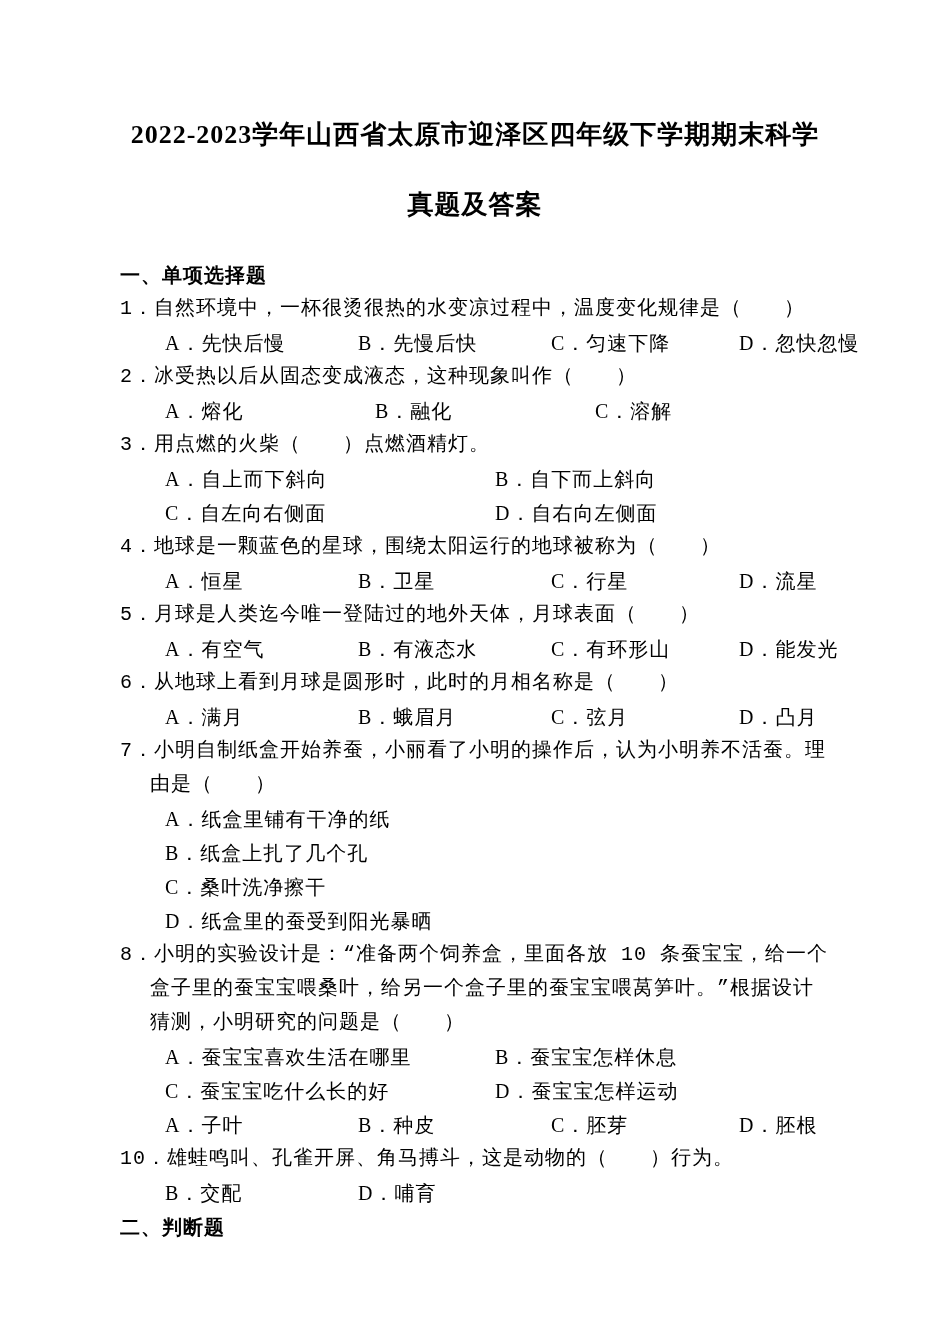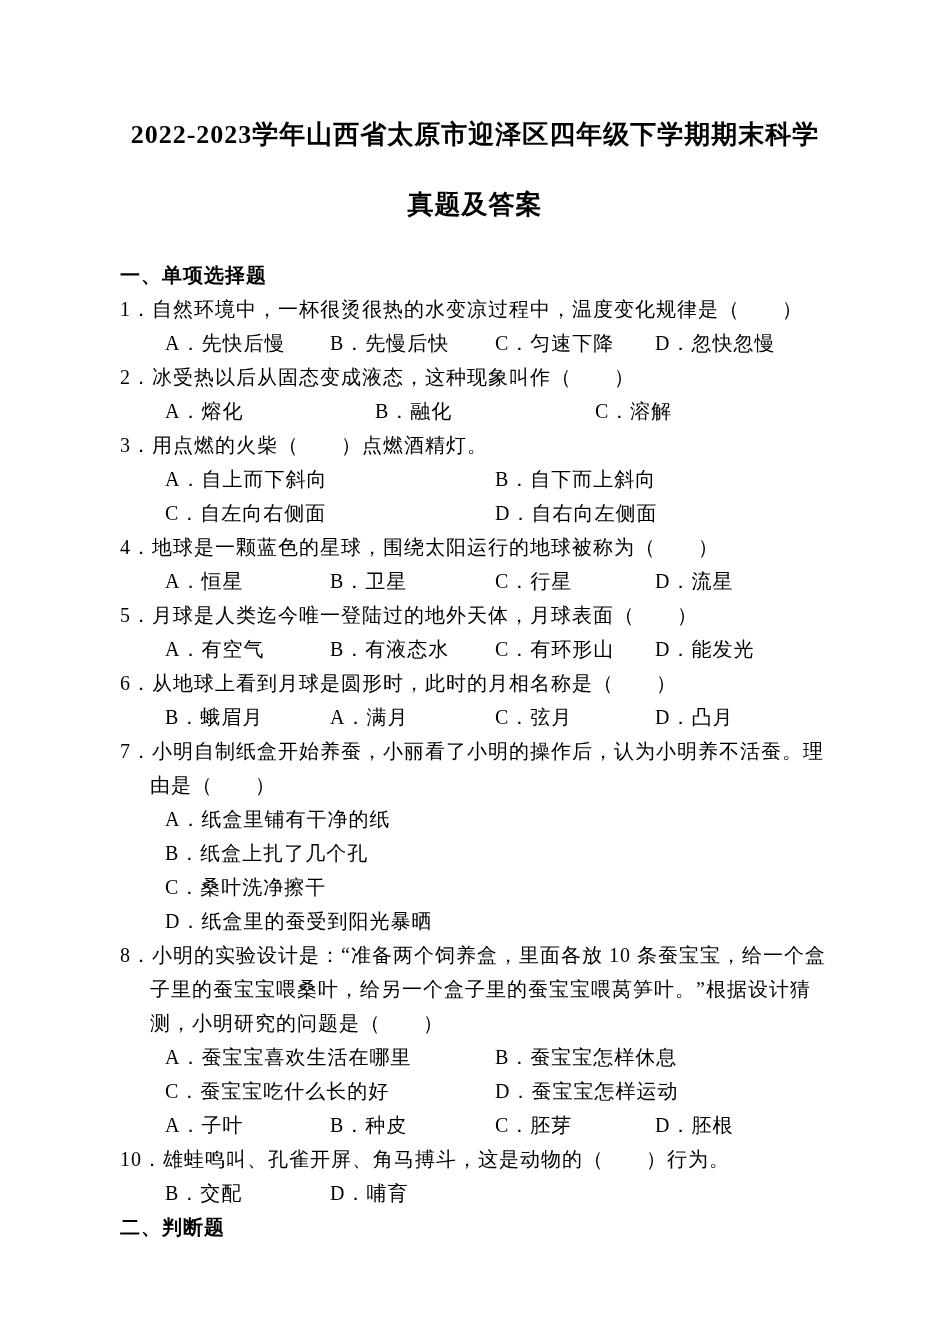--- a/index.html
+++ b/index.html
@@ -36,28 +36,29 @@
     letter-spacing: 1px;
   }
   .sec-heading {
     font-weight: bold;
     line-height: 34px;
   }
   .stem {
     line-height: 34px;
     padding-left: 30px;
     text-indent: -30px;
+    font-family: Liberation Mono, monospace;
   }
   .opt-row {
     display: grid;
     padding-left: 45px;
     line-height: 34px;
     align-items: baseline;
   }
-  .opt-row.cols4 { grid-template-columns: 165px 165px 160px auto; }
+  .opt-row.cols4 { grid-template-columns: 165px 165px 160px auto; gap: 28px; }
   .opt-row.cols3 { grid-template-columns: 210px 220px auto; }
   .opt-row.cols2 { grid-template-columns: 330px auto; }
   .opt-row.cols1 { grid-template-columns: auto; }
   .opt {
     white-space: nowrap;
   }
 </style>
 </head>
 <body>
 
@@ -97,22 +98,22 @@
       </div>
       <div class="stem">5．月球是人类迄今唯一登陆过的地外天体，月球表面（　　）</div>
       <div class="opt-row cols4">
         <span class="opt">A．有空气</span>
         <span class="opt">B．有液态水</span>
         <span class="opt">C．有环形山</span>
         <span class="opt">D．能发光</span>
       </div>
       <div class="stem">6．从地球上看到月球是圆形时，此时的月相名称是（　　）</div>
       <div class="opt-row cols4">
+        <span class="opt">A．满月</span>
         <span class="opt">B．蛾眉月</span>
-        <span class="opt">A．满月</span>
         <span class="opt">C．弦月</span>
         <span class="opt">D．凸月</span>
       </div>
       <div class="stem">7．小明自制纸盒开始养蚕，小丽看了小明的操作后，认为小明养不活蚕。理由是（　　）</div>
       <div class="opt-row cols1">
         <span class="opt">A．纸盒里铺有干净的纸</span>
       </div>
       <div class="opt-row cols1">
         <span class="opt">B．纸盒上扎了几个孔</span>
       </div>

